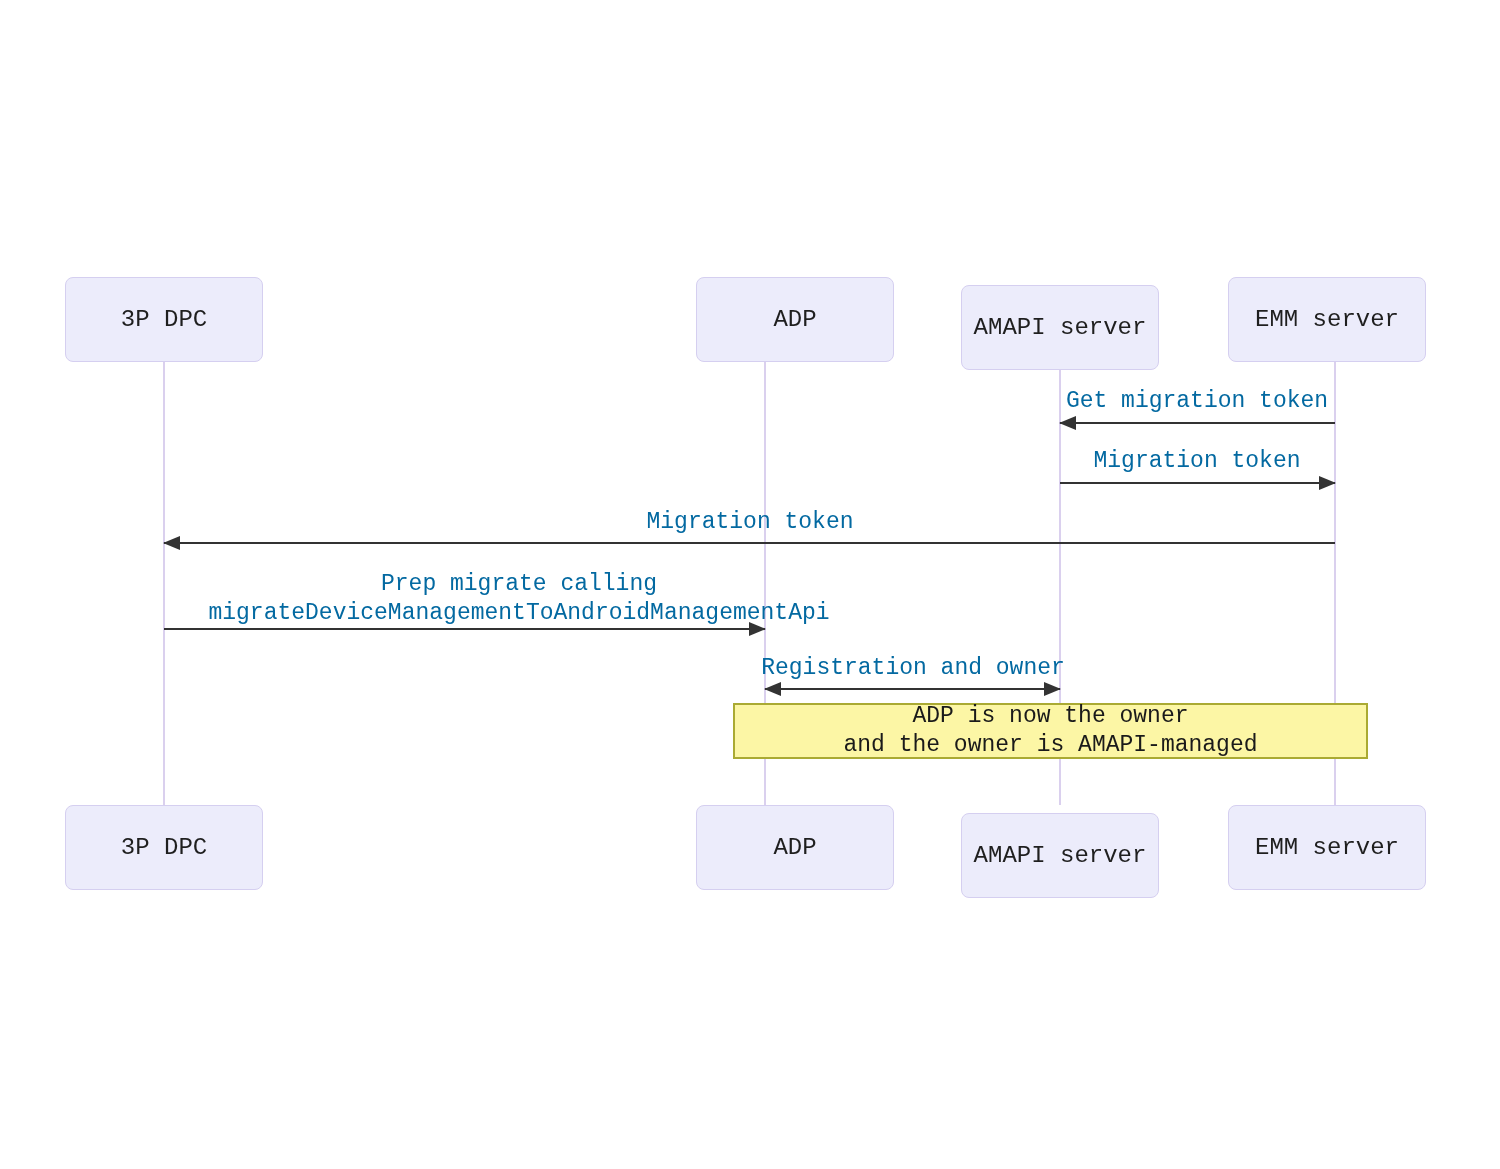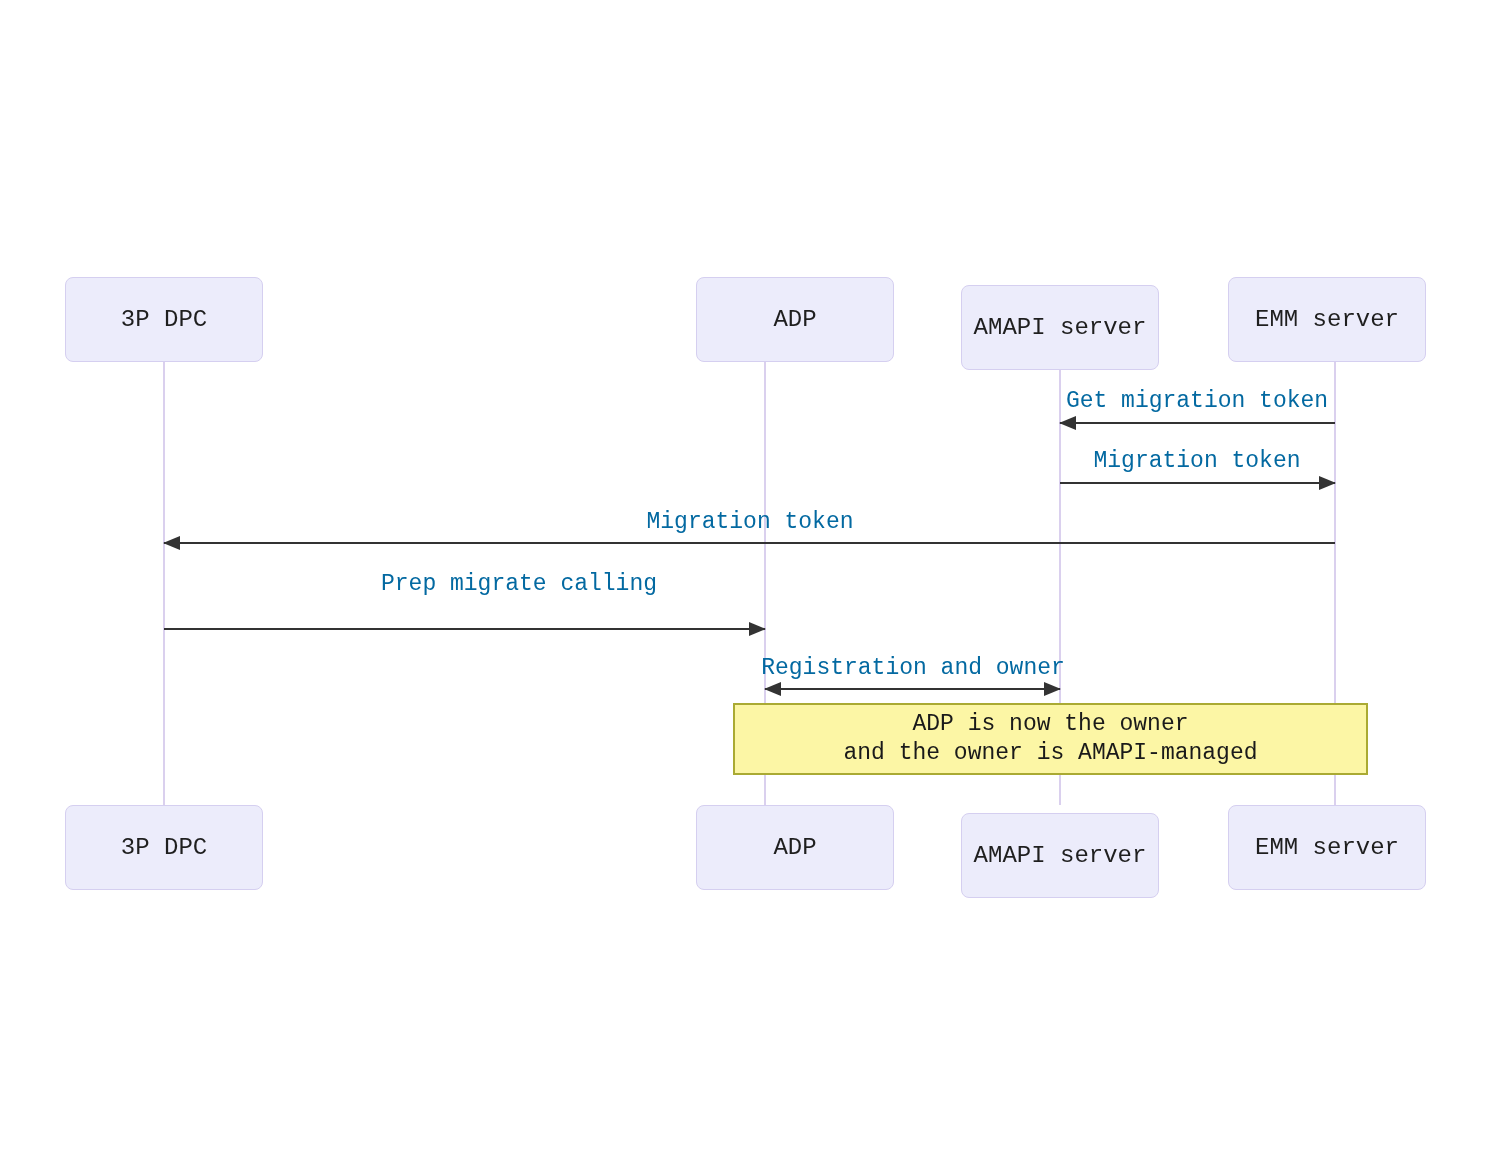--- a/index.html
+++ b/index.html
@@ -58,21 +58,21 @@
   .lbl-m3{left:750px;top:508px;}
   .line-m3{left:164px;top:542px;width:1171px;}
   .lbl-m4{left:475px;top:570px;margin-left:44px;}
   .line-m4{left:164px;top:628px;width:601px;}
   .lbl-m5{left:913px;top:654px;}
   .line-m5{left:765px;top:688px;width:295px;}
 
   
   .note{
     position:absolute;
-    left:733px;top:703px;width:635px;height:72px;
+    left:733px;top:703px;width:635px;height:56px;
     box-sizing:border-box;
     background:#FCF6A5;
     border:2px solid #AAAA33;
     display:flex;flex-direction:column;
     align-items:center;justify-content:center;
     font-size:23px;line-height:29px;color:#1a1a1a;
     text-align:center;
   }
 </style>
 </head>
@@ -100,20 +100,21 @@
     <span class="ah ah-r"></span>
   </div>
 
   <div class="msg-label lbl-m3">Migration token</div>
   <div class="msg-line line-m3">
     <span class="ah ah-l"></span>
   </div>
 
   <div class="msg-label lbl-m4">
     <div>Prep migrate calling</div>
+    <div>migrateDeviceManagementToAndroidManagementApi</div>
   </div>
   <div class="msg-line line-m4">
     <span class="ah ah-r"></span>
   </div>
 
   <div class="msg-label lbl-m5">Registration and owner</div>
   <div class="msg-line line-m5">
     <span class="ah ah-l"></span>
     <span class="ah ah-r"></span>
   </div>

